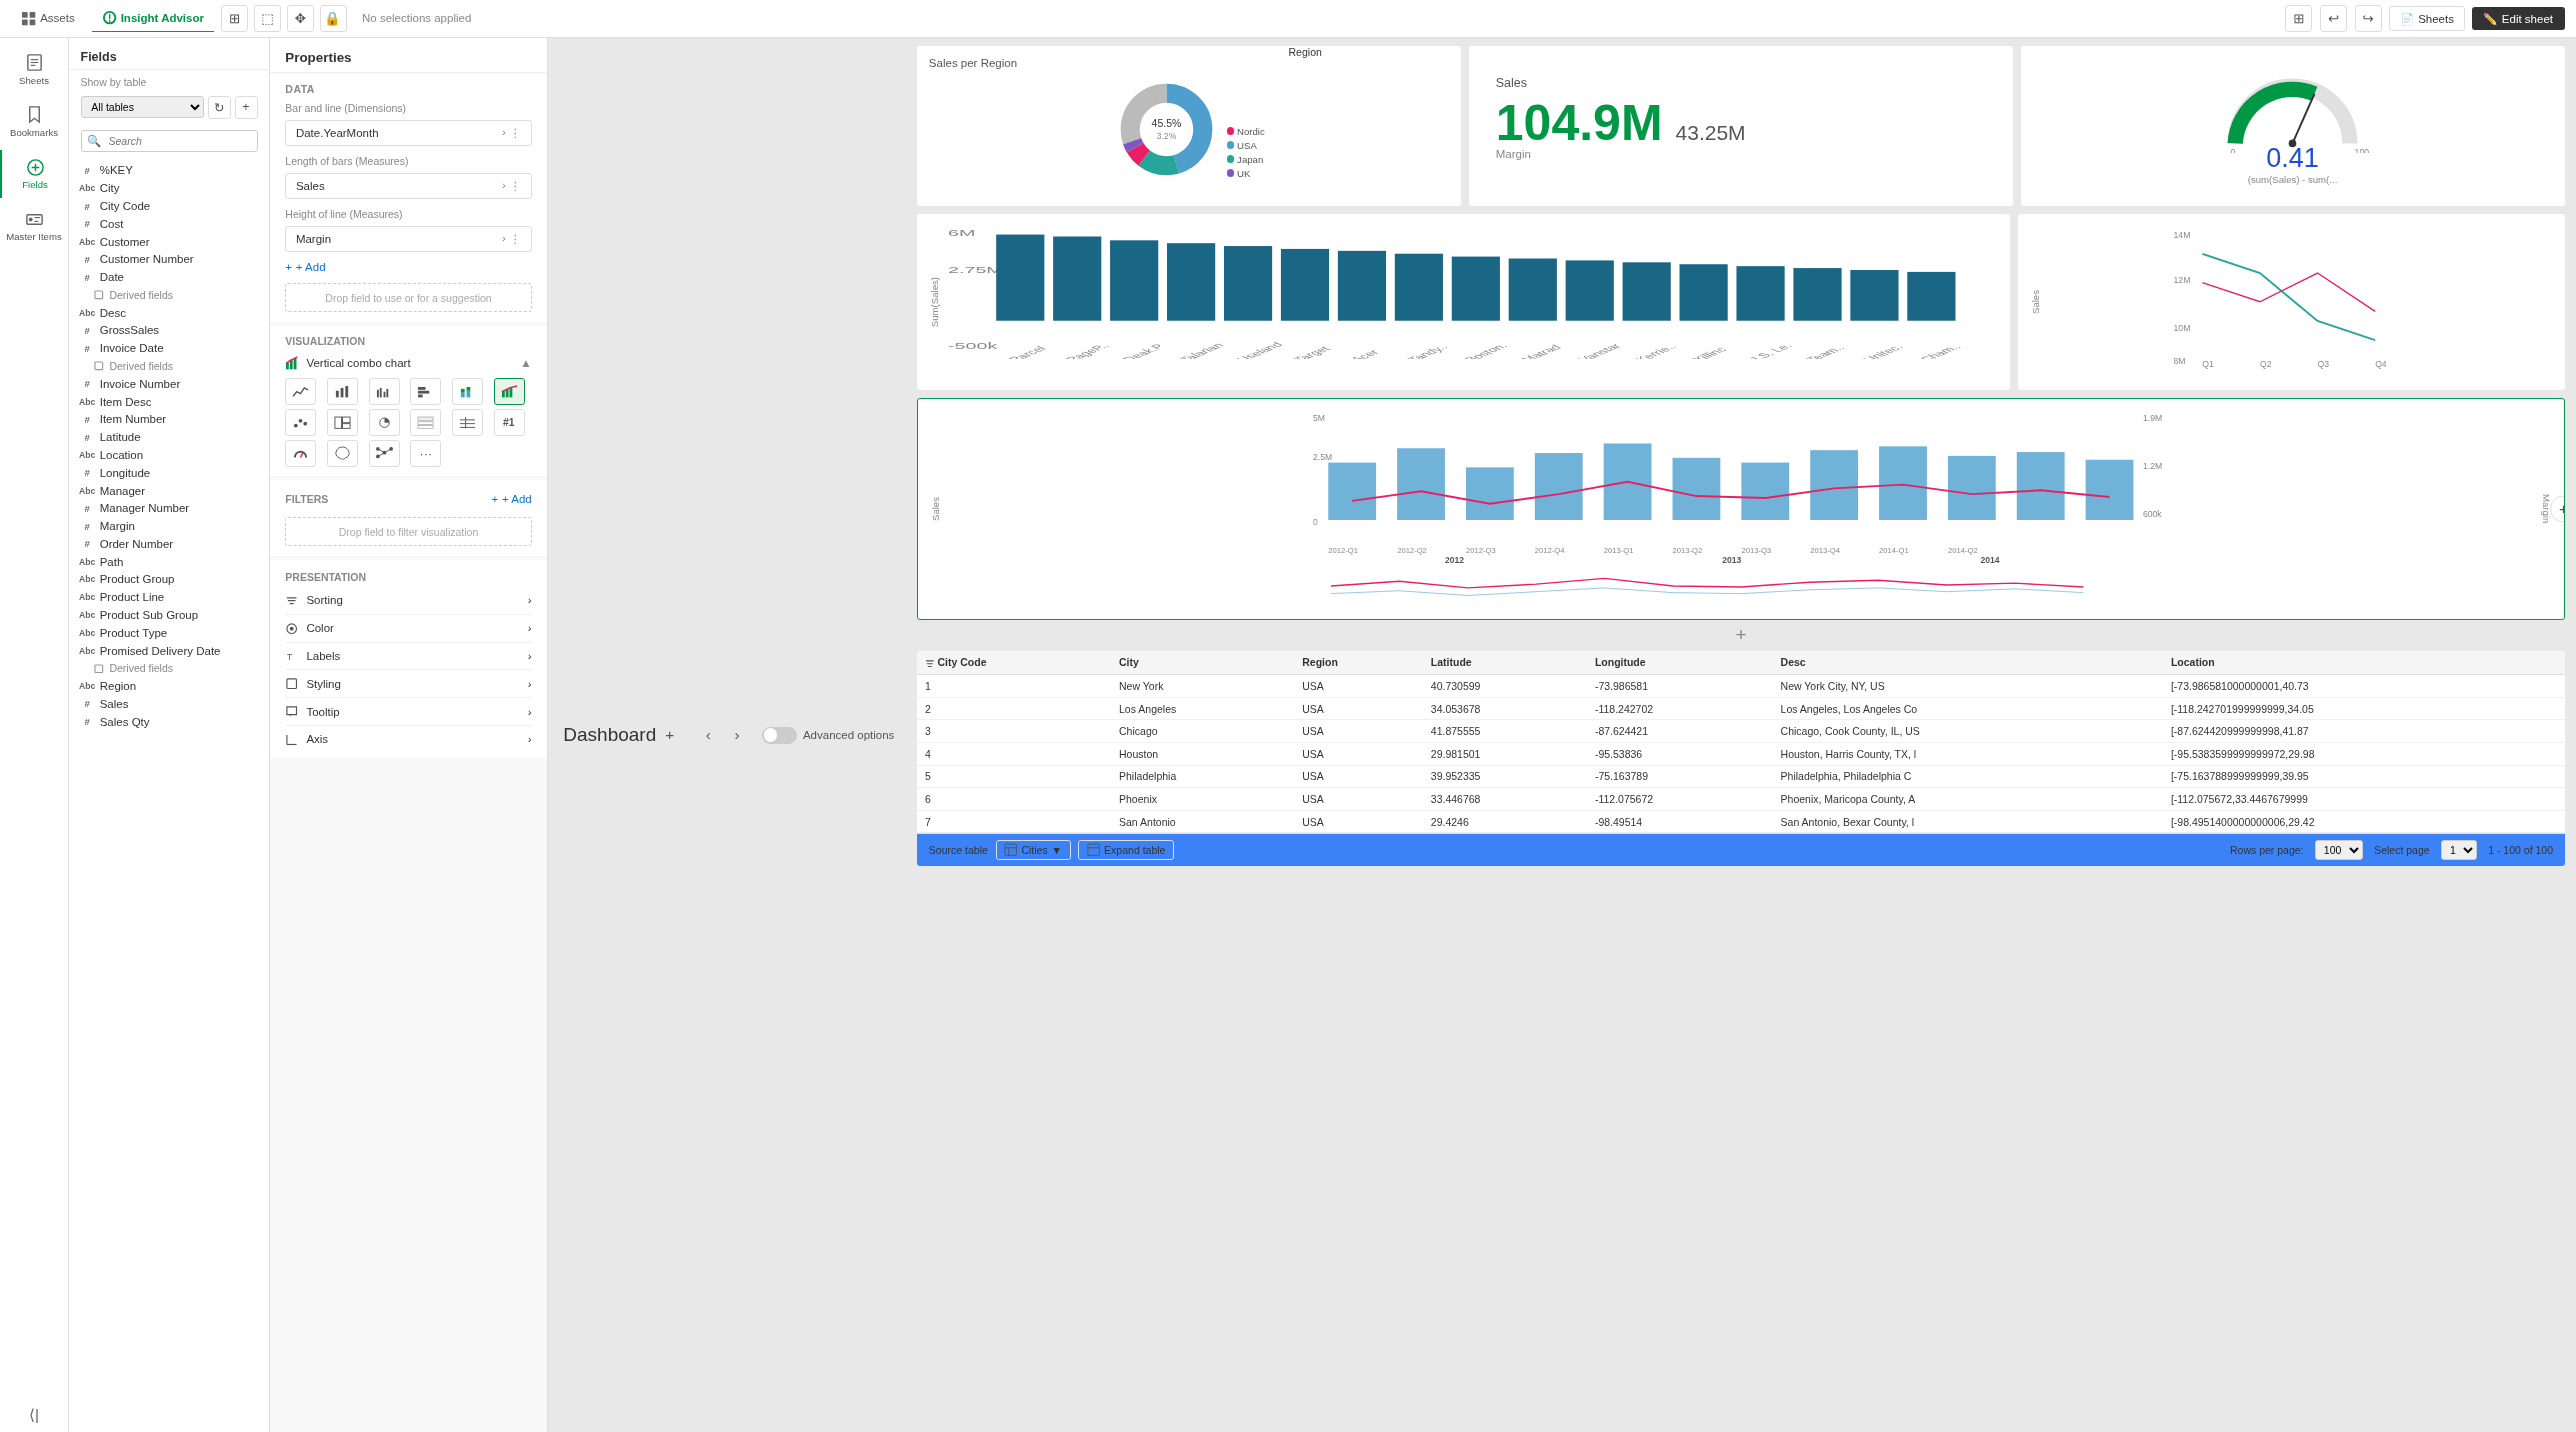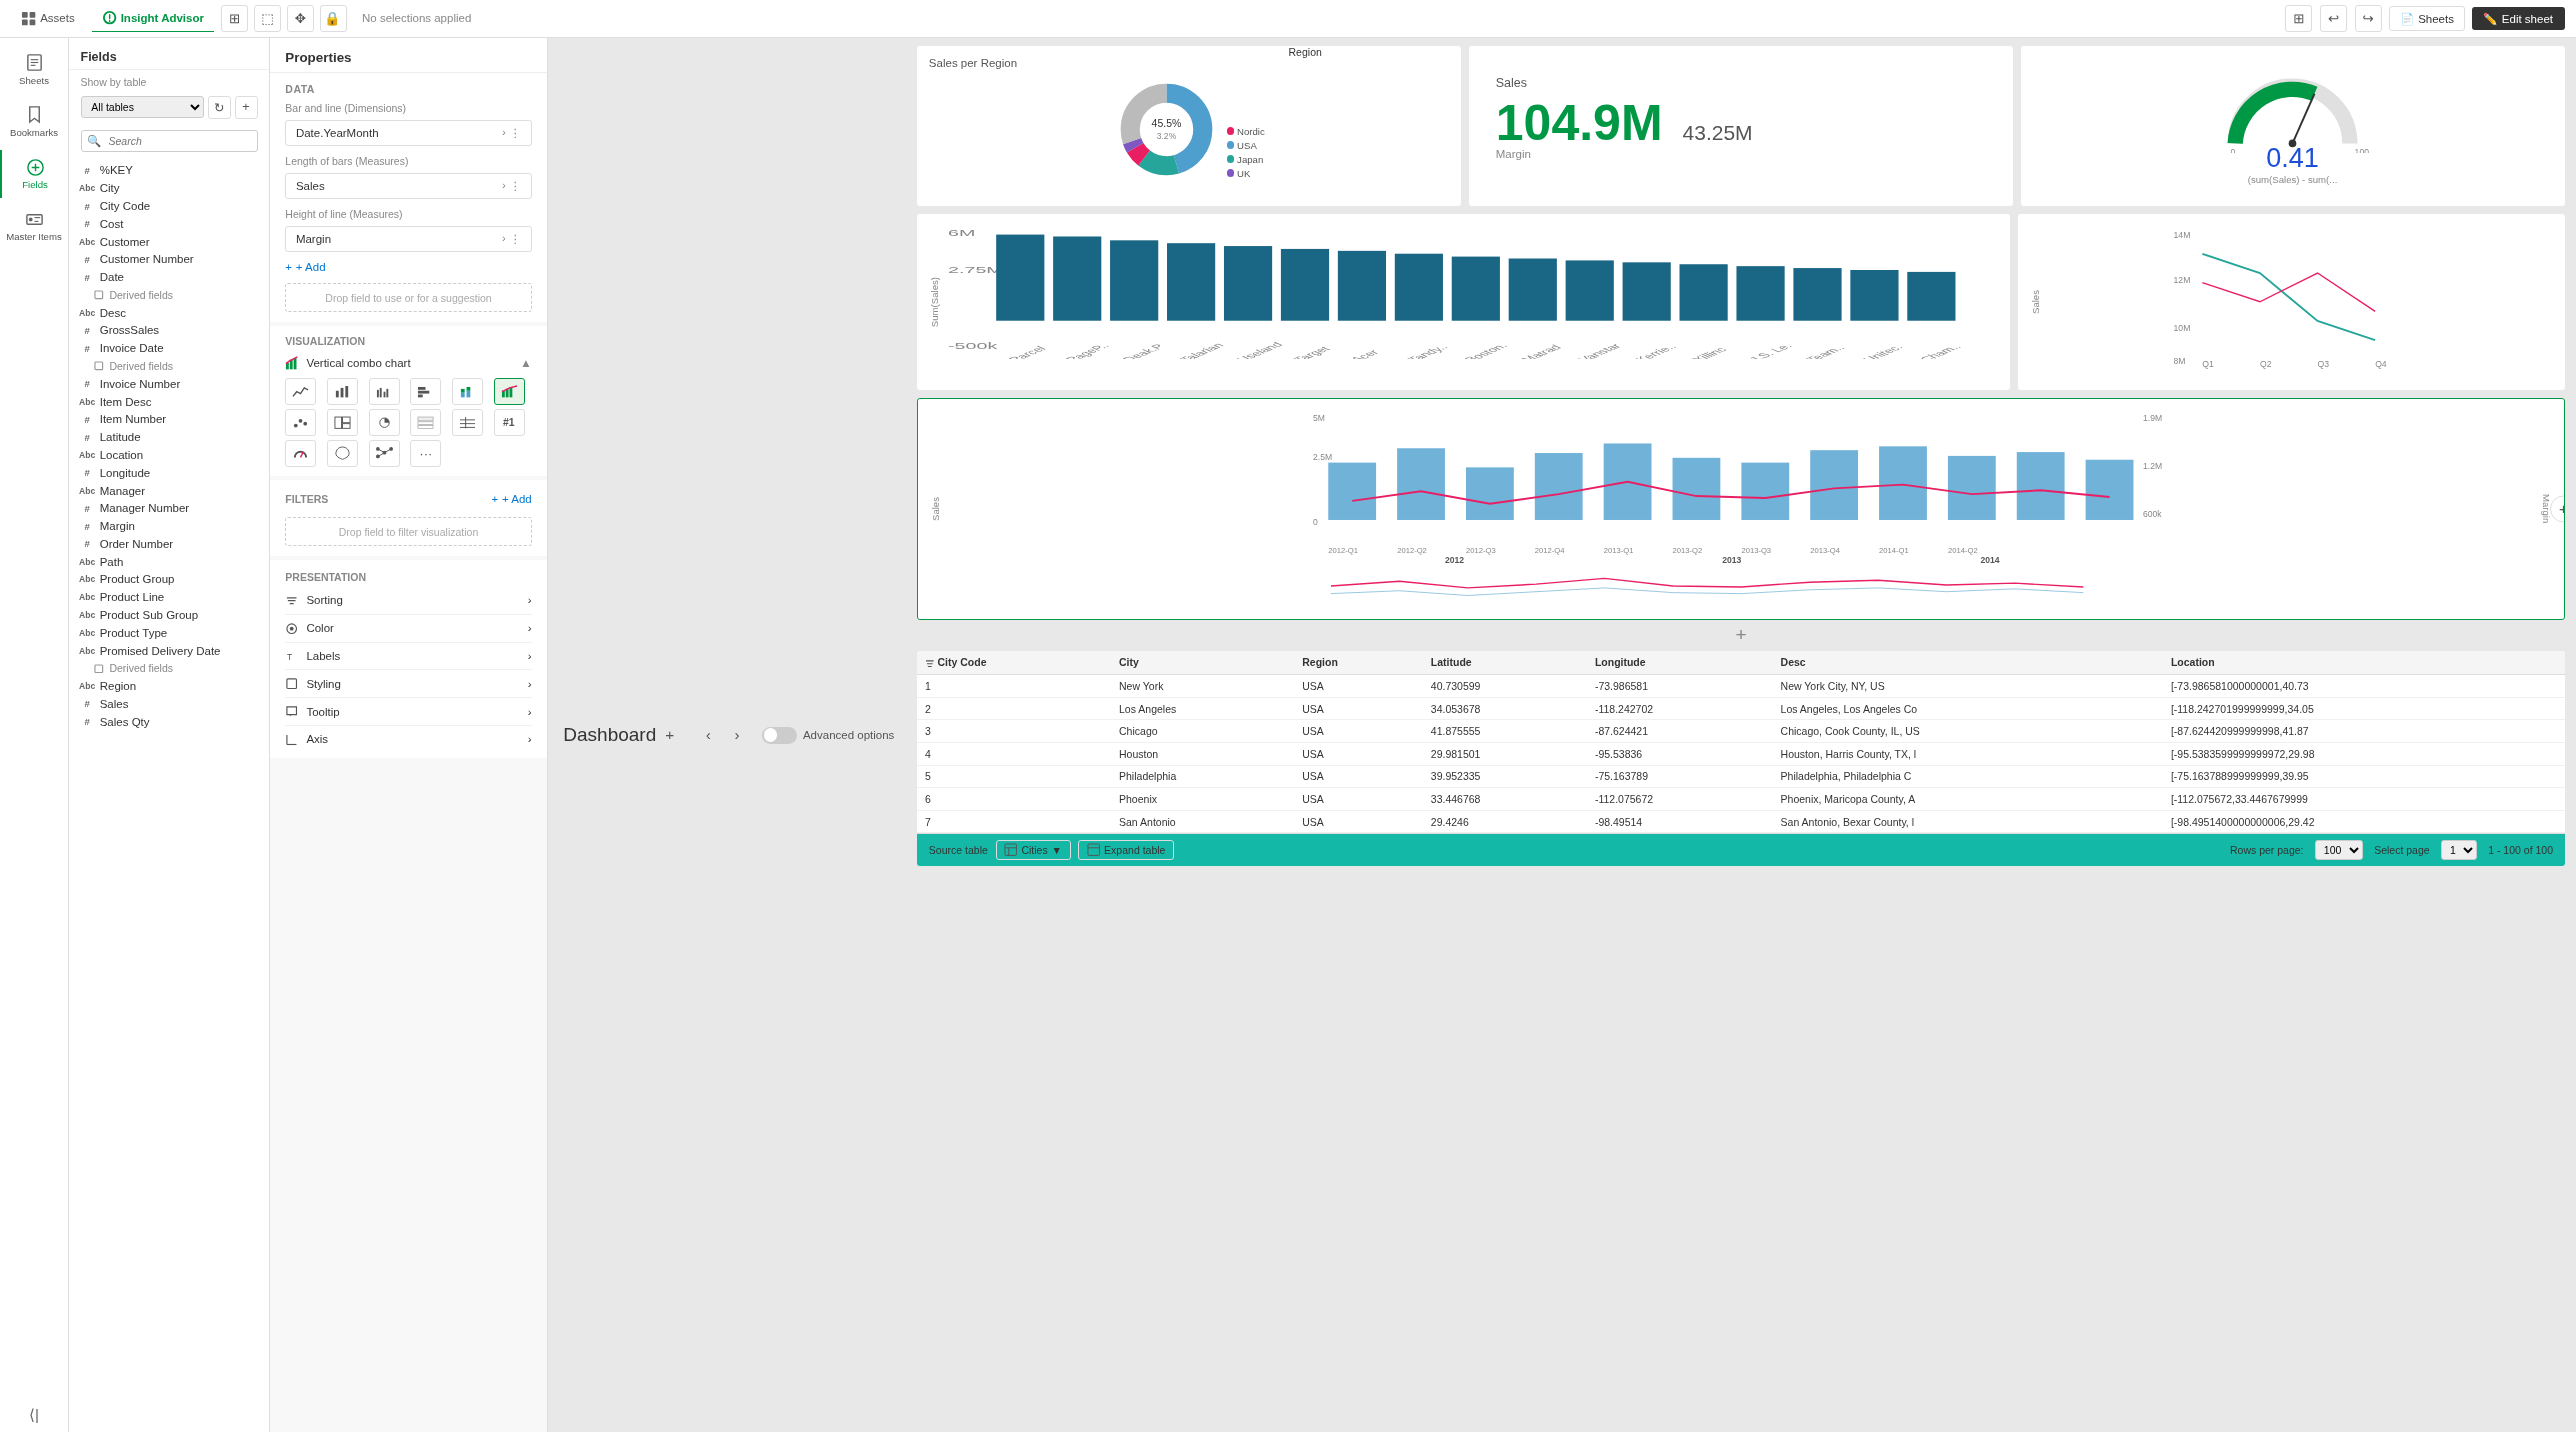--- a/index.html
+++ b/index.html
@@ -97,21 +97,21 @@
     
     .gauge-container { display: flex; flex-direction: column; align-items: center; padding: 9.6px; }
     .chart-row-2 { display: grid; grid-template-columns: 2fr 1fr; gap: 7.7px; }
 
     
     .data-table-card { background: #fff; border-radius: 2.9px; overflow: hidden; }
     .table-container { overflow-x: auto; }
     table { width: 100%; border-collapse: collapse; font-size: 10.5px; }
     th { padding: 5.8px 7.7px; background: #f5f5f5; border-bottom: 1px solid #ddd; text-align: left; font-weight: 600; color: #333; white-space: nowrap; }
     td { padding: 4.8px 7.7px; border-bottom: 1px solid #f0f0f0; white-space: nowrap; color: #333; }
-    .table-footer { display: flex; align-items: center; justify-content: space-between; padding: 5.8px 11.5px; background: #14b8a6; border-top: 1px solid #ddd; font-size: 10.5px; }
+    .table-footer { display: flex; align-items: center; justify-content: space-between; padding: 5.8px 11.5px; background: #3b82f6; border-top: 1px solid #ddd; font-size: 10.5px; }
     .table-footer-left { display: flex; align-items: center; gap: 7.7px; }
     .table-footer-right { display: flex; align-items: center; gap: 11.5px; }
     select.footer-select { border: 1px solid #ccc; border-radius: 2.9px; padding: 1.9px 3.8px; font-size: 10.5px; }
 
     
     ::-webkit-scrollbar { width: 5.8px; height: 5.8px; }
     ::-webkit-scrollbar-track { background: #f0f0f0; }
     ::-webkit-scrollbar-thumb { background: #ccc; border-radius: 2.9px; }
 
     
@@ -657,21 +657,21 @@
                   <span style="display:inline-block; width:7.7px; height:7.7px; background:#7e57c2; border-radius:50%; margin-right:2.9px;"></span>UK
                 </div>
               </div>
             </div>
           </div>
         </div>
 
         <div class="chart-card">
           <div class="sales-kpi">
             <div class="sales-label">Sales</div>
-            <div style="display:flex; align-items:baseline; gap:20px; margin-top:7.7px;">
+            <div style="display:flex; align-items:baseline; gap:13px; margin-top:7.7px;">
               <span class="sales-value">104.9M</span>
               <span class="sales-secondary">43.25M</span>
             </div>
             <div class="sales-margin-label">Margin</div>
           </div>
         </div>
 
         <div class="chart-card">
           <div class="gauge-container">
             <svg width="153" height="86" viewBox="0 0 160 90" style="font-size:12px">

